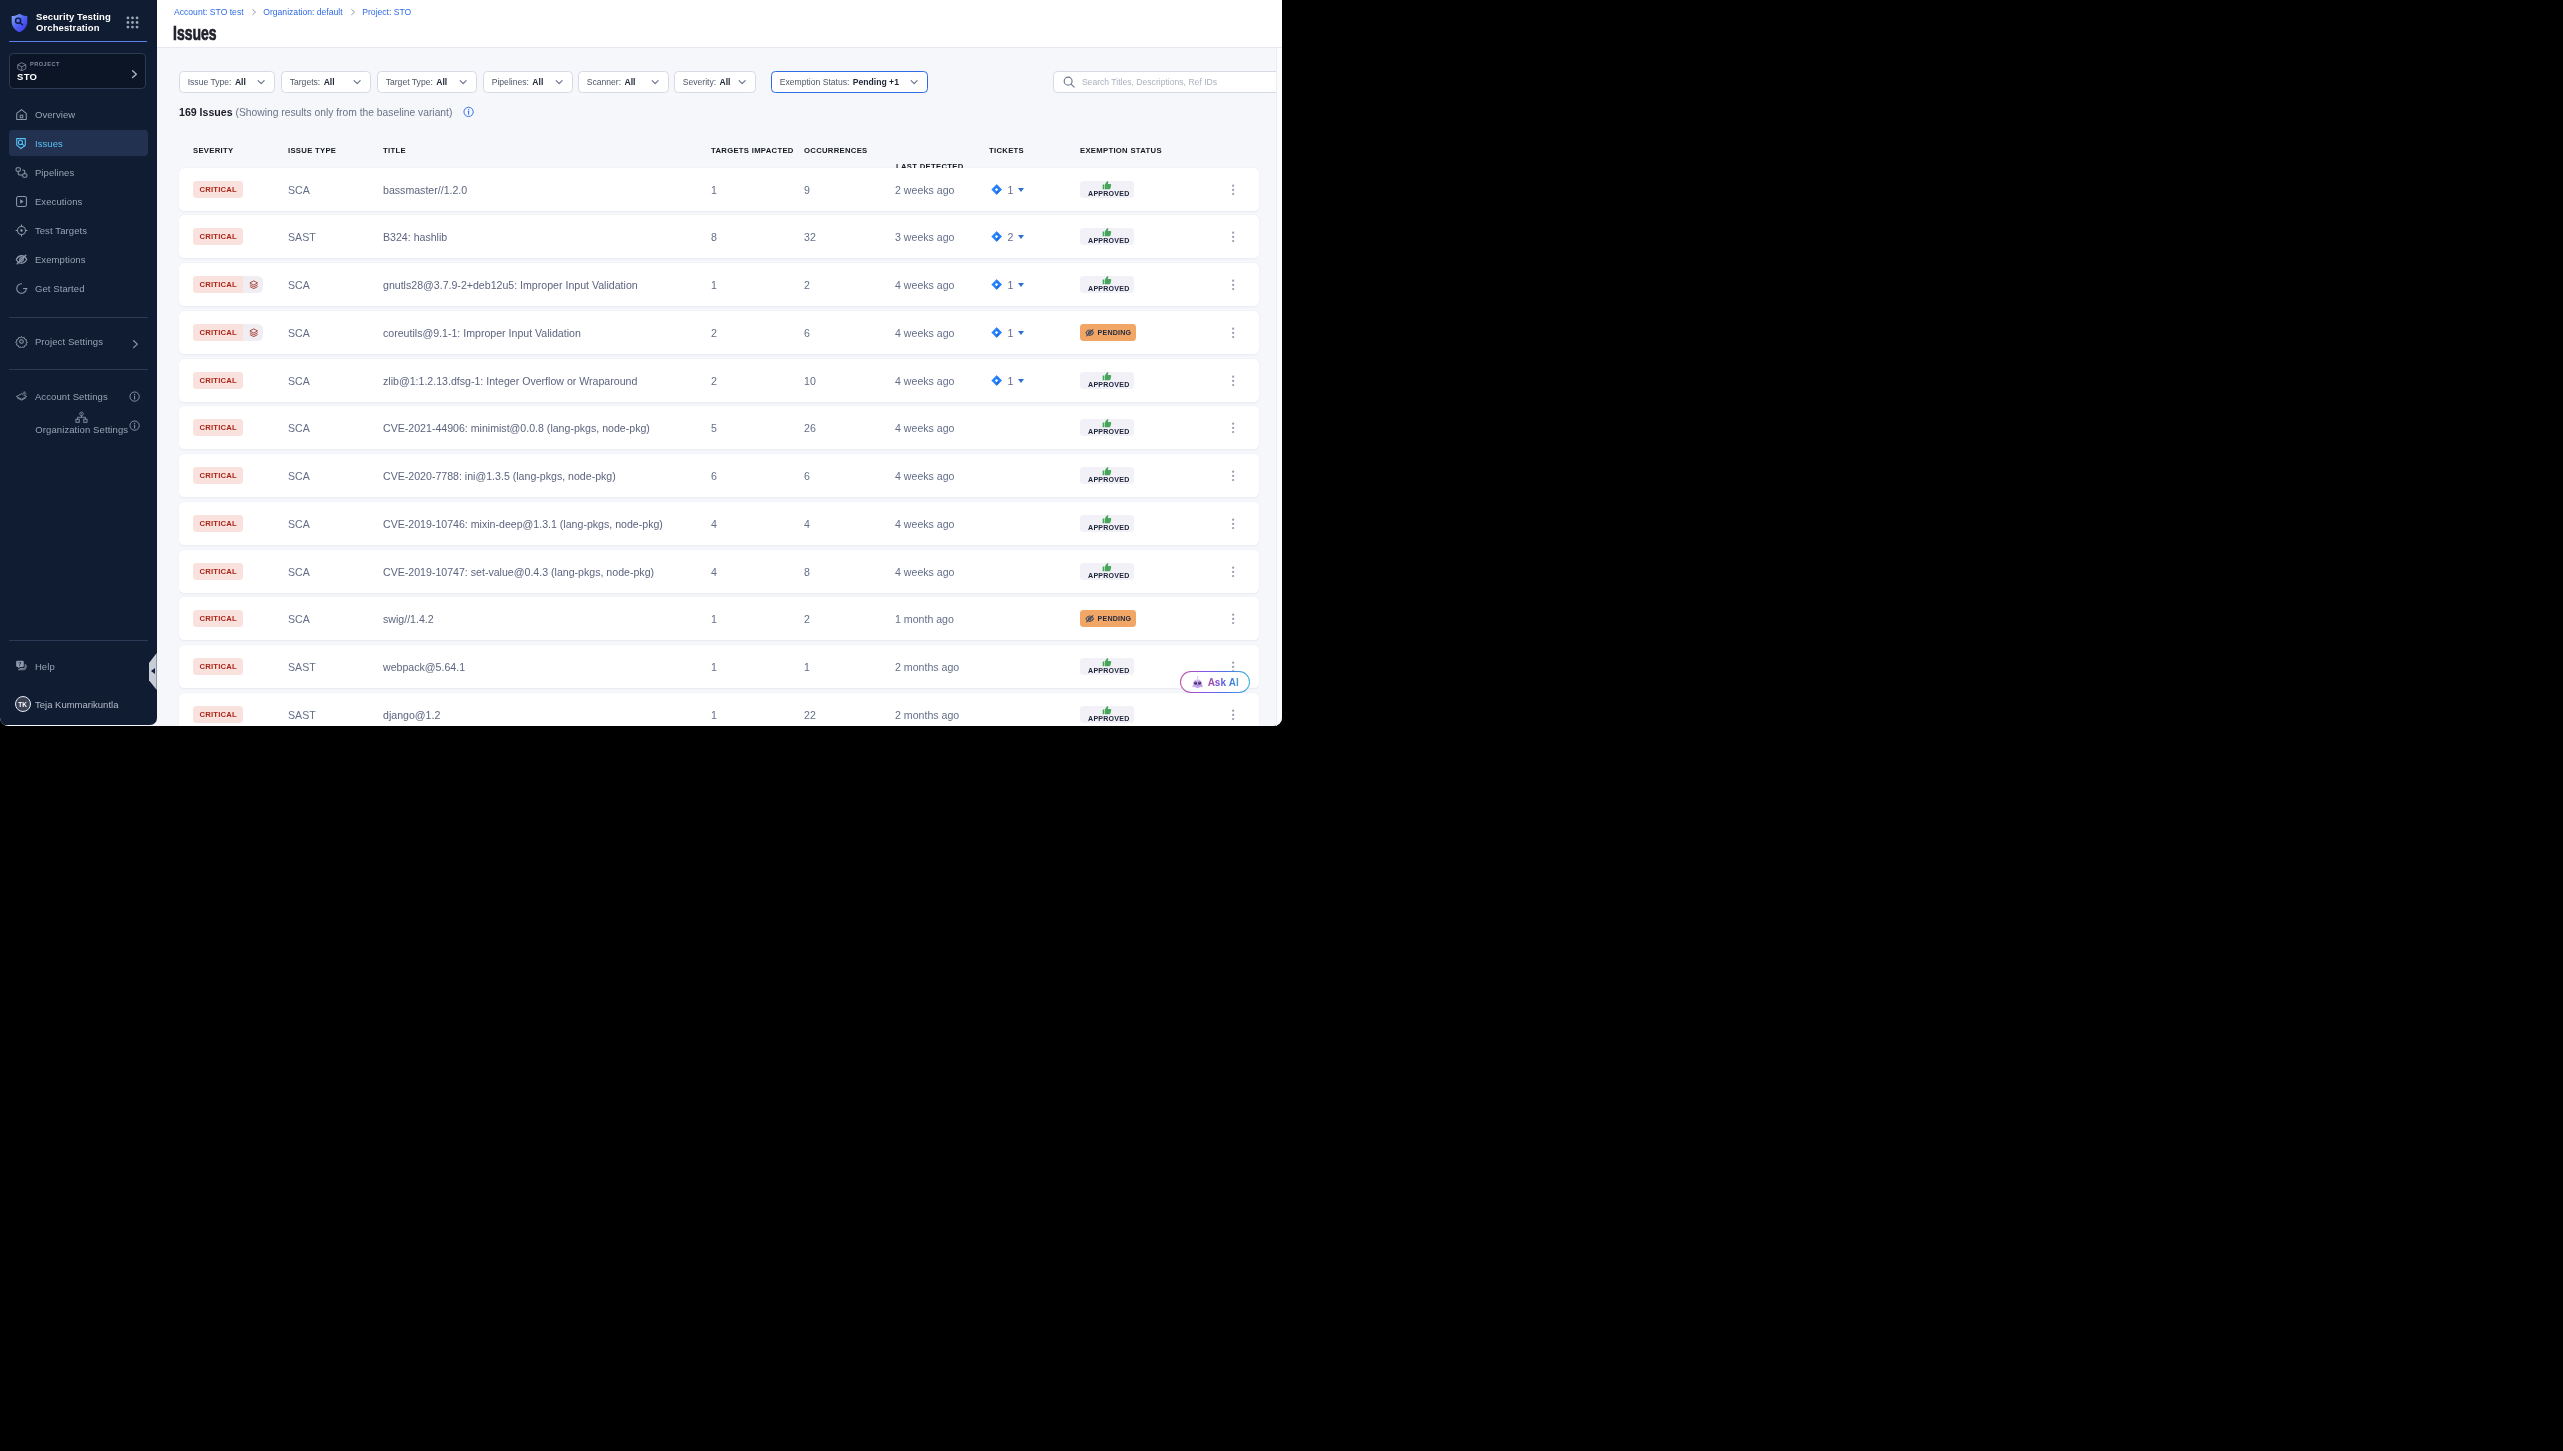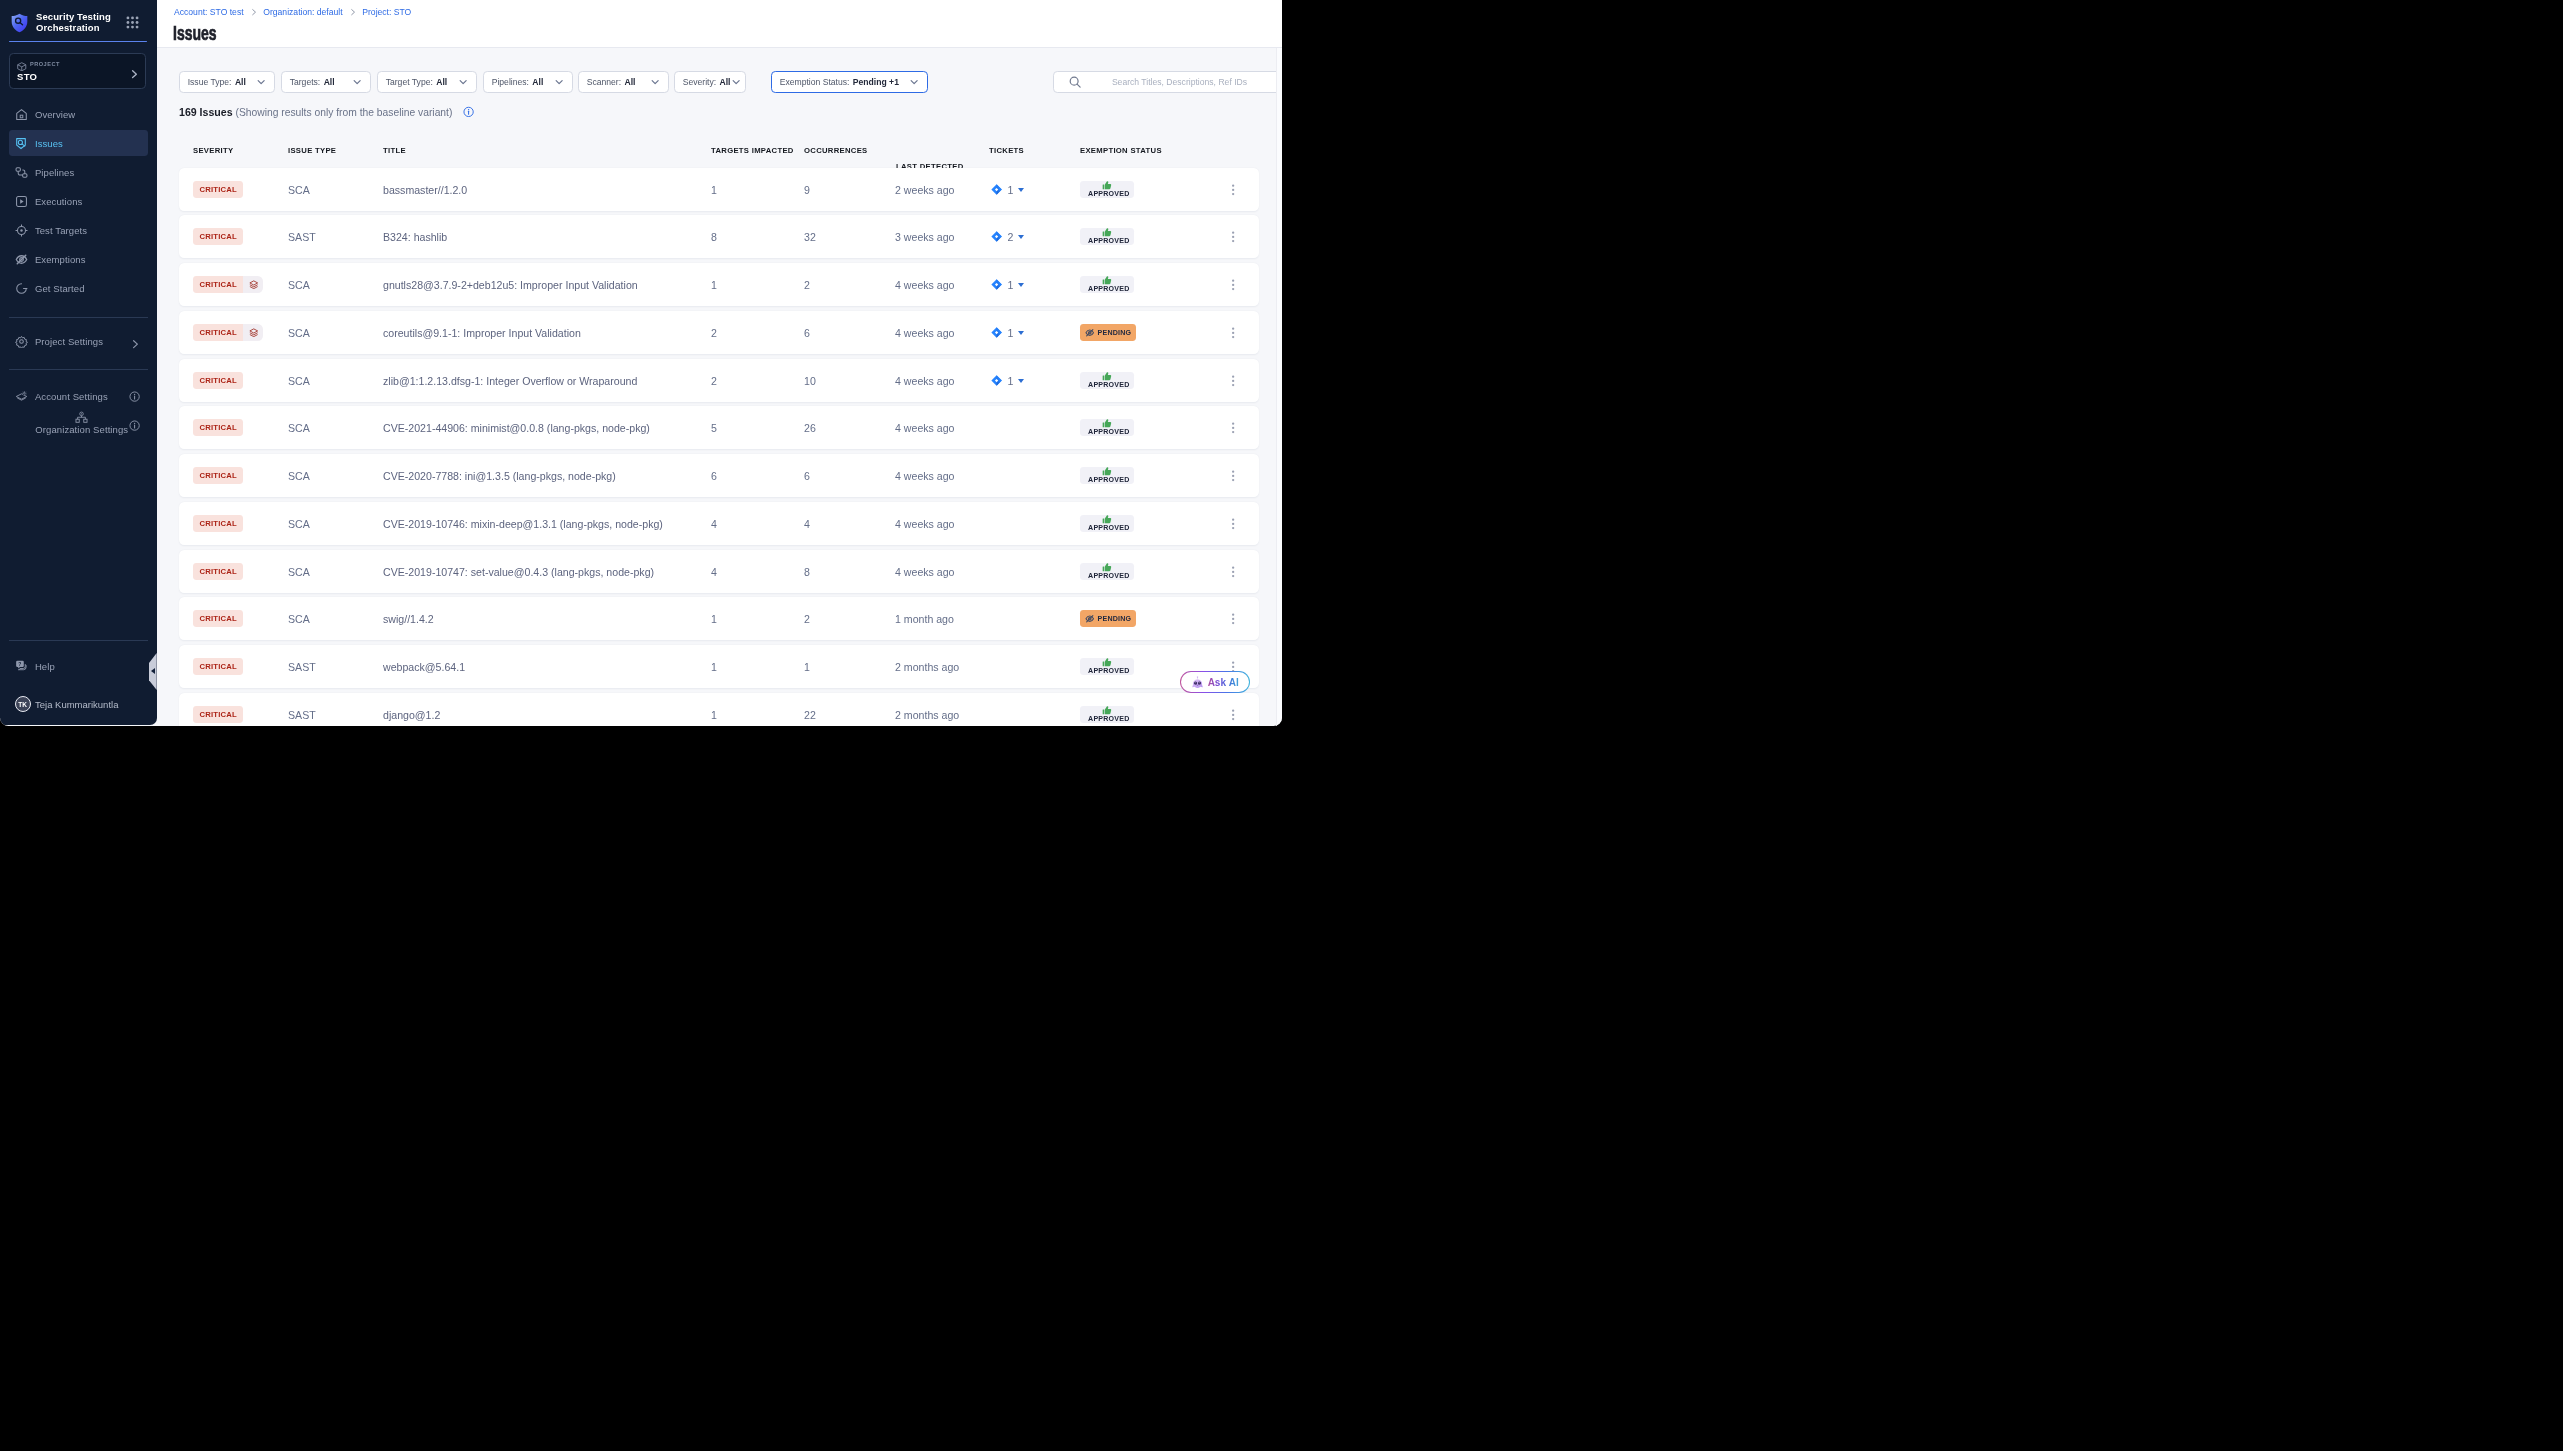--- a/index.html
+++ b/index.html
@@ -219,31 +219,31 @@
 <div class="filt" style="left:483px;width:90px;">Pipelines:<b>All</b><span class="cv">
         <svg width="10.3" height="10.3" viewBox="0 0 12 12" style="">
           <path d="M2.5 4.2 L6 7.8 L9.5 4.2" fill="none" stroke="#6b7690" stroke-width="1.4" stroke-linecap="round" stroke-linejoin="round"></path>
         </svg>
       </span></div>
 <div class="filt" style="left:578px;width:91px;">Scanner:<b>All</b><span class="cv">
         <svg width="10.3" height="10.3" viewBox="0 0 12 12" style="">
           <path d="M2.5 4.2 L6 7.8 L9.5 4.2" fill="none" stroke="#6b7690" stroke-width="1.4" stroke-linecap="round" stroke-linejoin="round"></path>
         </svg>
       </span></div>
-<div class="filt" style="left:674px;width:72px;">Severity:<b>All</b><span class="cv">
+<div class="filt" style="left:674px;width:82px;">Severity:<b>All</b><span class="cv">
         <svg width="10.3" height="10.3" viewBox="0 0 12 12" style="">
           <path d="M2.5 4.2 L6 7.8 L9.5 4.2" fill="none" stroke="#6b7690" stroke-width="1.4" stroke-linecap="round" stroke-linejoin="round"></path>
         </svg>
       </span></div>
 <div class="filt" style="left:771px;width:157px;border:1.3px solid #2e6be5;">Exemption Status:<b>Pending +1</b><span class="cv">
         <svg width="10.3" height="10.3" viewBox="0 0 12 12" style="">
           <path d="M2.5 4.2 L6 7.8 L9.5 4.2" fill="none" stroke="#6b7690" stroke-width="1.4" stroke-linecap="round" stroke-linejoin="round"></path>
         </svg>
       </span></div>
-<div class="abs" style="left:1053px;top:71px;width:240px;height:22px;background:#fff;border:0.9px solid #d6dae4;border-radius:4.3px;display:flex;align-items:center;padding:0 15px;white-space:nowrap;gap:24px;">
+<div class="abs" style="left:1053px;top:71px;width:240px;height:22px;background:#fff;border:0.9px solid #d6dae4;border-radius:4.3px;display:flex;align-items:center;padding:0 9px;white-space:nowrap;">
 <svg width="12" height="12" viewBox="0 0 14 14" style="">
         <circle cx="6" cy="6" r="4.6" fill="none" stroke="#70798e" stroke-width="1.4"></circle>
         <path d="M9.4 9.4 L13 13" stroke="#70798e" stroke-width="1.4" stroke-linecap="round"></path>
       </svg>
       <span style="margin-left:6.9px;font-size:8.6px;color:#a9b0bf;">Search Titles, Descriptions, Ref IDs</span>
     </div>
 <div class="abs" style="left:179px;top:105px;font-size:10.3px;color:#6a7389;white-space:nowrap;">
 <b style="color:#191c26;font-size:10.6px;">169 Issues</b> (Showing results only from the baseline variant) <span style="display:inline-block;transform:translateY(1.3px);margin-left:7.7px;"><svg width="11.2" height="11.2" viewBox="0 0 13 13" style="">
           <circle cx="6.5" cy="6.5" r="5.4" fill="none" stroke="#2e6be5" stroke-width="1.1"></circle>
           <path d="M6.5 5.8 V9.3" stroke="#2e6be5" stroke-width="1.2" stroke-linecap="round"></path>

